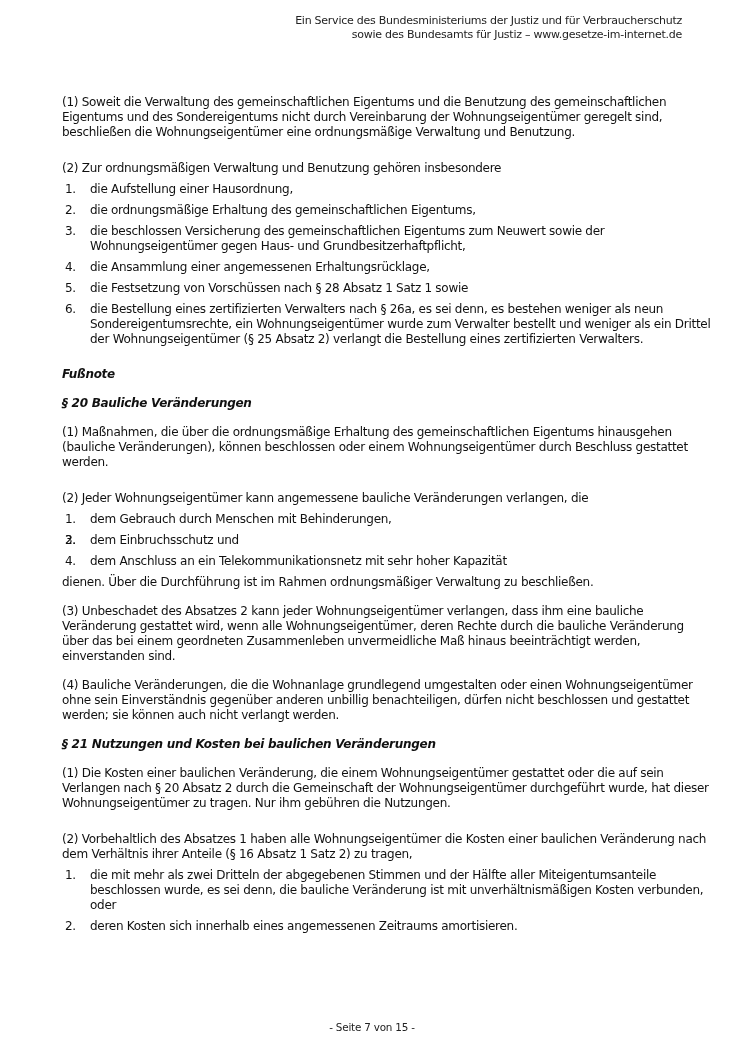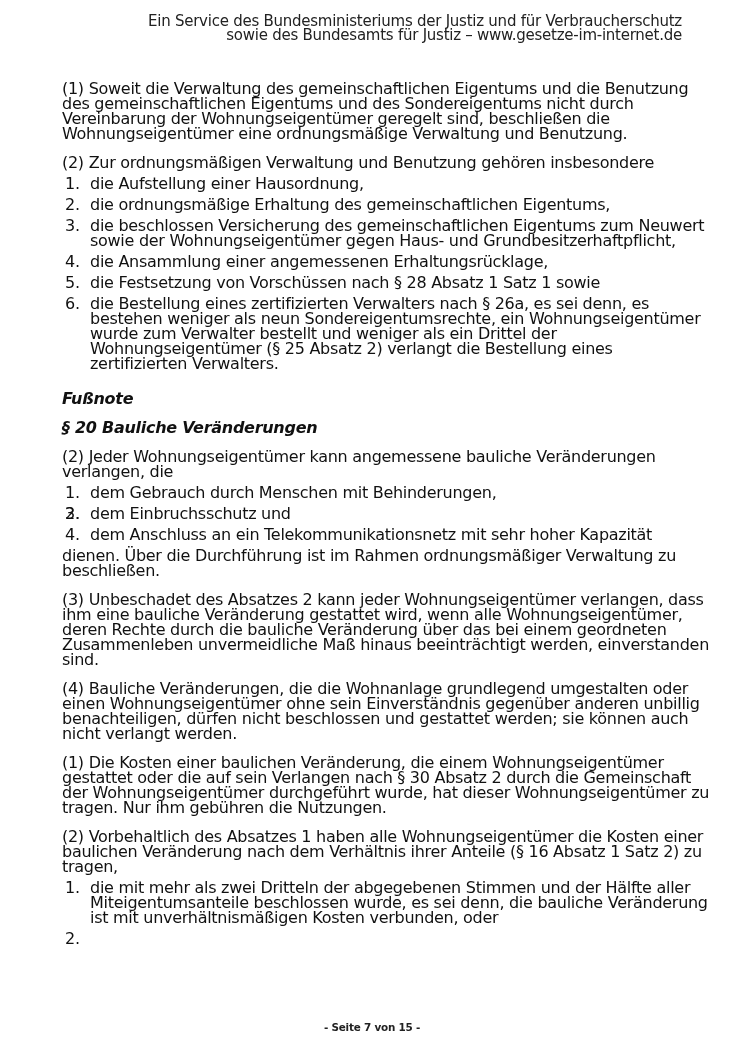--- a/index.html
+++ b/index.html
@@ -13,39 +13,40 @@
       position: relative;
       overflow: hidden;
       font-family: "DejaVu Sans", sans-serif;
       color: #111111;
     }
     .header {
       position: absolute;
       top: 14px;
       right: 62px;
       text-align: right;
-      font-size: 15px;
+      font-size: 11px;
       line-height: 14px;
       color: #222;
       letter-spacing: -0.25px;
     }
     .content {
       position: absolute;
-      top: 81px;
+      top: 95px;
       left: 62px;
       width: 650px;
-      font-size: 16px;
+      font-size: 12px;
       line-height: 15px;
       letter-spacing: -0.28px;
     }
     p {
       margin: 0 0 14px 0;
     }
     p.tight {
       margin-bottom: 6px;
+      margin-top: 21px;
     }
     ol.items {
       list-style: none;
       margin: 0 0 6px 0;
       padding: 0;
     }
     ol.items li {
       position: relative;
       padding-left: 28px;
       margin-bottom: 6px;
@@ -65,21 +66,20 @@
     }
     .footer {
       position: absolute;
       top: 1021px;
       left: 0;
       width: 744px;
       text-align: center;
       font-size: 10.4px;
       color: #222;
       letter-spacing: -0.2px;
-      font-weight: bold;
     }
   </style>
 </head>
 <body>
 
 <div class="header">
   <div>Ein Service des Bundesministeriums der Justiz und für Verbraucherschutz</div>
   <div>sowie des Bundesamts für Justiz – www.gesetze-im-internet.de</div>
 </div>
 
@@ -94,38 +94,40 @@
       <li><span class="num">3.</span><span>die beschlossen Versicherung des gemeinschaftlichen Eigentums zum Neuwert sowie der Wohnungseigentümer gegen Haus- und Grundbesitzerhaftpflicht,</span></li>
       <li><span class="num">4.</span><span>die Ansammlung einer angemessenen Erhaltungsrücklage,</span></li>
       <li><span class="num">5.</span><span>die Festsetzung von Vorschüssen nach § 28 Absatz 1 Satz 1 sowie</span></li>
       <li><span class="num">6.</span><span>die Bestellung eines zertifizierten Verwalters nach § 26a, es sei denn, es bestehen weniger als neun Sondereigentumsrechte, ein Wohnungseigentümer wurde zum Verwalter bestellt und weniger als ein Drittel der Wohnungseigentümer (§ 25 Absatz 2) verlangt die Bestellung eines zertifizierten Verwalters.</span></li>
     </ol>
     <div class="heading footnote-heading">Fußnote</div>
   </div>
 
   <div>
     <div class="heading">§ 20 Bauliche Veränderungen</div>
+    <p>(1) Maßnahmen, die über die ordnungsmäßige Erhaltung des gemeinschaftlichen Eigentums hinausgehen (bauliche Veränderungen), können beschlossen oder einem Wohnungseigentümer durch Beschluss gestattet werden.</p>
     <p class="tight">(2) Jeder Wohnungseigentümer kann angemessene bauliche Veränderungen verlangen, die</p>
     <ol class="items">
       <li><span class="num">1.</span><span>dem Gebrauch durch Menschen mit Behinderungen,</span></li>
       <li><span class="num">2.</span></li>
       <li><span class="num">3.</span><span>dem Einbruchsschutz und</span></li>
       <li><span class="num">4.</span><span>dem Anschluss an ein Telekommunikationsnetz mit sehr hoher Kapazität</span></li>
     </ol>
     <p>dienen. Über die Durchführung ist im Rahmen ordnungsmäßiger Verwaltung zu beschließen.</p>
     <p>(3) Unbeschadet des Absatzes 2 kann jeder Wohnungseigentümer verlangen, dass ihm eine bauliche Veränderung gestattet wird, wenn alle Wohnungseigentümer, deren Rechte durch die bauliche Veränderung über das bei einem geordneten Zusammenleben unvermeidliche Maß hinaus beeinträchtigt werden, einverstanden sind.</p>
     <p>(4) Bauliche Veränderungen, die die Wohnanlage grundlegend umgestalten oder einen Wohnungseigentümer ohne sein Einverständnis gegenüber anderen unbillig benachteiligen, dürfen nicht beschlossen und gestattet werden; sie können auch nicht verlangt werden.</p>
   </div>
 
   <div>
-    <p>(1) Die Kosten einer baulichen Veränderung, die einem Wohnungseigentümer gestattet oder die auf sein Verlangen nach § 30 Absatz 2 durch die Gemeinschaft der Wohnungseigentümer durchgeführt wurde, hat dieser Wohnungseigentümer zu tragen. Nur ihm gebühren die Nutzungen.</p>
+    <div class="heading">§ 21 Nutzungen und Kosten bei baulichen Veränderungen</div>
+    <p>(1) Die Kosten einer baulichen Veränderung, die einem Wohnungseigentümer gestattet oder die auf sein Verlangen nach § 20 Absatz 2 durch die Gemeinschaft der Wohnungseigentümer durchgeführt wurde, hat dieser Wohnungseigentümer zu tragen. Nur ihm gebühren die Nutzungen.</p>
     <p class="tight">(2) Vorbehaltlich des Absatzes 1 haben alle Wohnungseigentümer die Kosten einer baulichen Veränderung nach dem Verhältnis ihrer Anteile (§ 16 Absatz 1 Satz 2) zu tragen,</p>
     <ol class="items">
       <li><span class="num">1.</span><span>die mit mehr als zwei Dritteln der abgegebenen Stimmen und der Hälfte aller Miteigentumsanteile beschlossen wurde, es sei denn, die bauliche Veränderung ist mit unverhältnismäßigen Kosten verbunden, oder</span></li>
-      <li><span class="num">2.</span></li>
+      <li><span class="num">2.</span><span>deren Kosten sich innerhalb eines angemessenen Zeitraums amortisieren.</span></li>
     </ol>
   </div>
 
 </div>
 
 <div class="footer">
   <span>- Seite 7 von 15 -</span>
 </div>
 
 </body></html>

